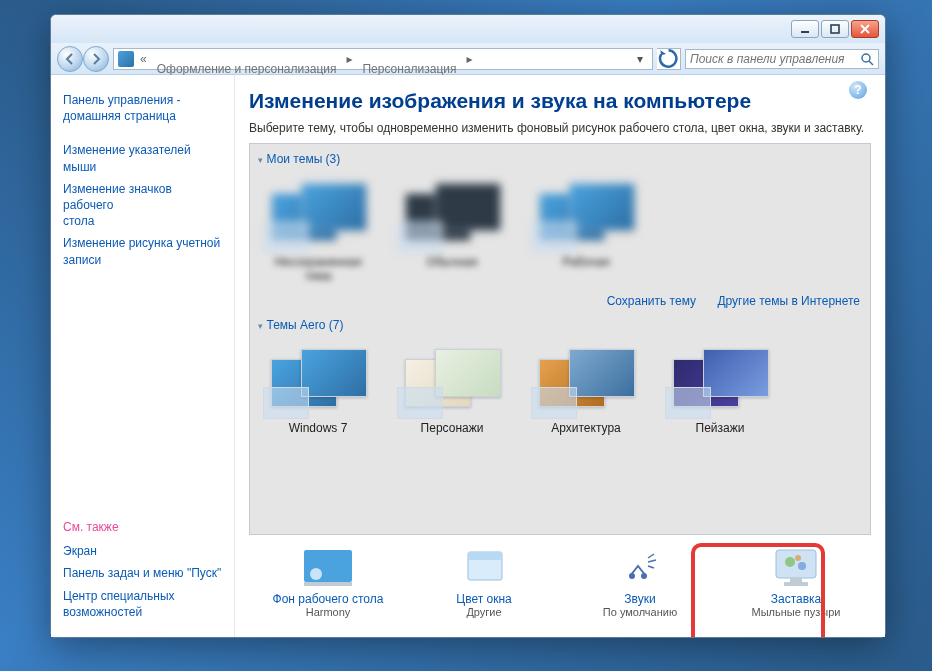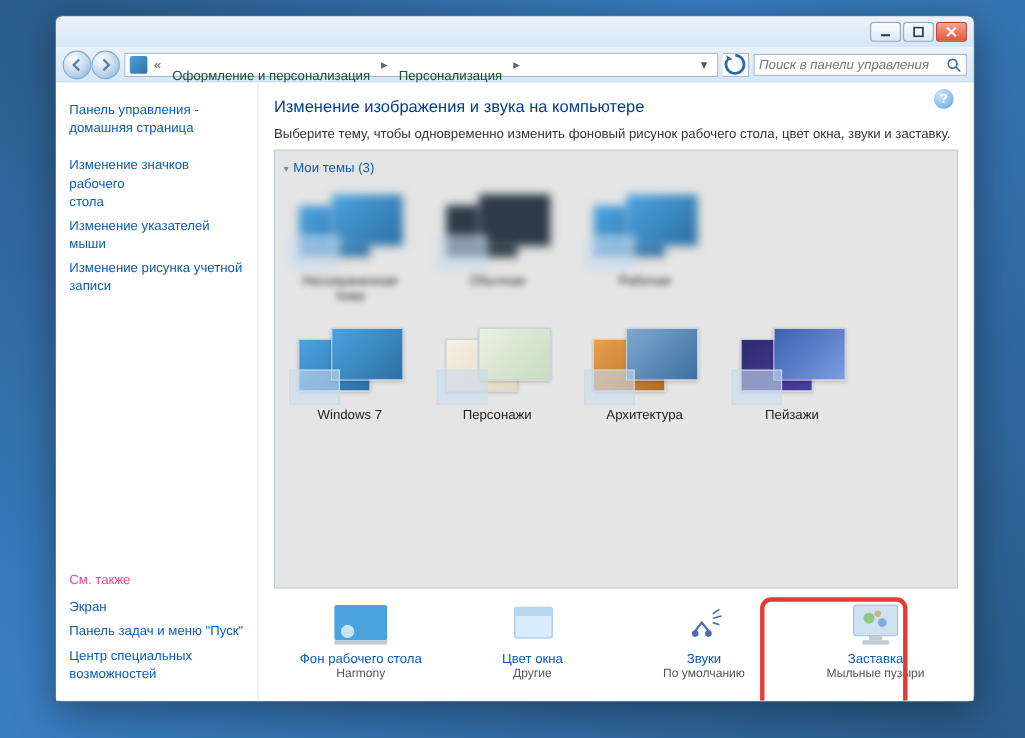--- a/index.html
+++ b/index.html
@@ -9,34 +9,34 @@
 .winbtn { width: 28px; height: 18px; margin-left: 2px; border: 1px solid #8aa6bf; border-radius: 3px; background: linear-gradient(#fdfefe,#dbe7f3); display: flex; align-items: center; justify-content: center; cursor: pointer; }
 .winbtn.close { background: linear-gradient(#f7a38e,#e2563c); border-color: #b33a22; }
 .winbtn svg { width: 10px; height: 10px; }
 .toolbar { height: 32px; background: linear-gradient(#e9f2fb,#d6e7f8); border-bottom: 1px solid #b8cfe5; display: flex; align-items: center; padding: 0 6px; gap: 4px; }
 .navbtns { display: flex; gap: 0; }
 .navbtn { width: 26px; height: 26px; border-radius: 50%; background: radial-gradient(circle at 35% 30%,#fff,#b9d4ed 60%,#7fa9cf); border: 1px solid #7fa9cf; display: flex; align-items: center; justify-content: center; cursor: pointer; }
 .navbtn svg { width: 12px; height: 12px; fill: #5a7d9e; }
 .addr { flex: 1; height: 22px; background: #fff; border: 1px solid #a8b8c8; display: flex; align-items: center; padding: 0 4px; gap: 4px; }
 .addr-icon { width: 16px; height: 16px; background: linear-gradient(135deg,#4aa3df,#2e6fa4); border-radius: 2px; }
 .addr .chev { color: #666; padding: 0 2px; }
-.addr .seg { color: #14532d; padding: 1px 4px; white-space: nowrap; margin-top: 20px; }
+.addr .seg { color: #737373; padding: 1px 4px; white-space: nowrap; margin-top: 20px; }
 .addrdrop { width: 16px; text-align: center; color: #555; cursor: pointer; }
 .refresh { width: 24px; height: 22px; border: 1px solid #a8b8c8; border-left: none; background: #fff; display: flex; align-items: center; justify-content: center; cursor: pointer; }
 .search { width: 194px; height: 20px; border: 1px solid #a8b8c8; background: #fff; display: flex; align-items: center; padding: 0 4px; color: #888; font-style: italic; }
 .search input { flex: 1; border: none; outline: none; font: inherit; font-style: italic; color: #555; }
 .search svg { width: 14px; height: 14px; fill: #3b6fa0; }
 .body { flex: 1; display: flex; overflow: hidden; background: #fff; }
 .leftnav { width: 184px; padding: 14px 12px; border-right: 1px solid #e3e9ef; display: flex; flex-direction: column; position: relative; }
 .leftnav a { color: #0b5bb5; text-decoration: none; display: block; padding: 3px 0; line-height: 1.35; }
 .leftnav .sep { height: 12px; }
 .leftnav .seealso { margin-top: auto; }
 .leftnav .seealso h4 { color: #ec4899; font-weight: normal; font-size: 12px; margin-bottom: 6px; }
 .content { flex: 1; padding: 14px 0 8px 14px; display: flex; flex-direction: column; overflow: hidden; position: relative; }
-.content h1 { color: #003e8f; font-size: 15px; font-weight: normal; margin-bottom: 8px; }
+.content h1 { color: #003e8f; font-size: 21px; font-weight: bold; margin-bottom: 8px; }
 .content .desc { color: #333; font-size: 12px; margin-bottom: 8px; padding-right: 14px; }
 .themesbox { flex: 1; border: 1px solid #c0cbd6; background: #e5e5e5; margin-right: 14px; overflow-y: auto; padding: 6px 8px 8px; position: relative; }
 .group-hdr { color: #0b5bb5; font-size: 12px; margin: 2px 0 4px; cursor: default; }
 .group-hdr::before { content: "▾"; font-size: 9px; color: #6a89a7; margin-right: 4px; }
 .themes-row { display: flex; gap: 14px; flex-wrap: wrap; margin-bottom: 4px; }
 .theme { width: 120px; display: flex; flex-direction: column; align-items: center; padding: 4px; border: 1px solid transparent; cursor: pointer; }
 .theme .thumb { width: 110px; height: 78px; position: relative; }
 .theme .thumb .card { position: absolute; width: 66px; height: 48px; border: 1px solid #c7d2dd; background: linear-gradient(135deg,#4aa3df,#2e6fa4); box-shadow: 0 1px 3px rgba(0,0,0,.2); }
 .theme .thumb .c1 { top: 18px; left: 8px; }
 .theme .thumb .c2 { top: 8px; left: 38px; }
@@ -119,22 +119,22 @@
           <circle cx="6" cy="6" r="4" fill="none" stroke="#3b6fa0" stroke-width="1.5"></circle>
           <path d="M9 9 L13 13" stroke="#3b6fa0" stroke-width="1.5"></path>
         </svg>
     </div>
   </div>
 
   <div class="body">
     <div class="leftnav">
       <a href="#"><span>Панель управления -</span><br><span>домашняя страница</span></a>
       <div class="sep"></div>
+      <a href="#">Изменение указателей мыши</a>
       <a href="#"><span>Изменение значков рабочего</span><br><span>стола</span></a>
-      <a href="#">Изменение указателей мыши</a>
       <a href="#"><span>Изменение рисунка учетной</span><br><span>записи</span></a>
       <div class="seealso">
         <h4>См. также</h4>
         <a href="#">Экран</a>
         <a href="#">Панель задач и меню "Пуск"</a>
         <a href="#"><span>Центр специальных</span><br><span>возможностей</span></a>
       </div>
     </div>
 
     <div class="content">
@@ -163,20 +163,25 @@
           </div>
           <div class="theme blurred">
             <div class="thumb">
                 <div class="card c1"></div>
                 <div class="card c2"></div>
                 <div class="glass"></div>
               </div>
             <div class="tlabel">Рабочая</div>
           </div>
         </div>
+        <div class="savelinks">
+          <a href="#">Сохранить тему</a>
+          <a href="#">Другие темы в Интернете</a>
+        </div>
+        <div class="group-hdr">Темы Aero (7)</div>
         <div class="themes-row">
           <div class="theme">
             <div class="thumb">
                 <div class="card c1"></div>
                 <div class="card c2"></div>
                 <div class="glass"></div>
               </div>
             <div class="tlabel">Windows 7</div>
           </div>
           <div class="theme charcard">

